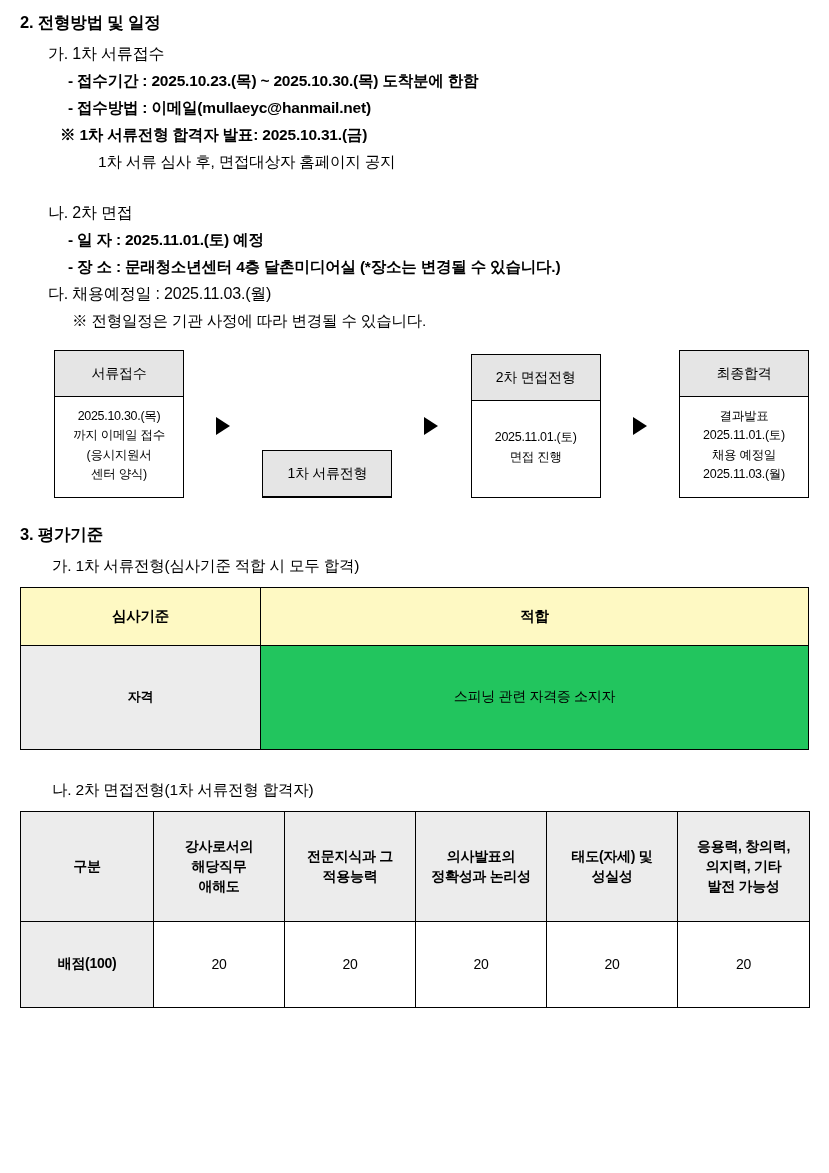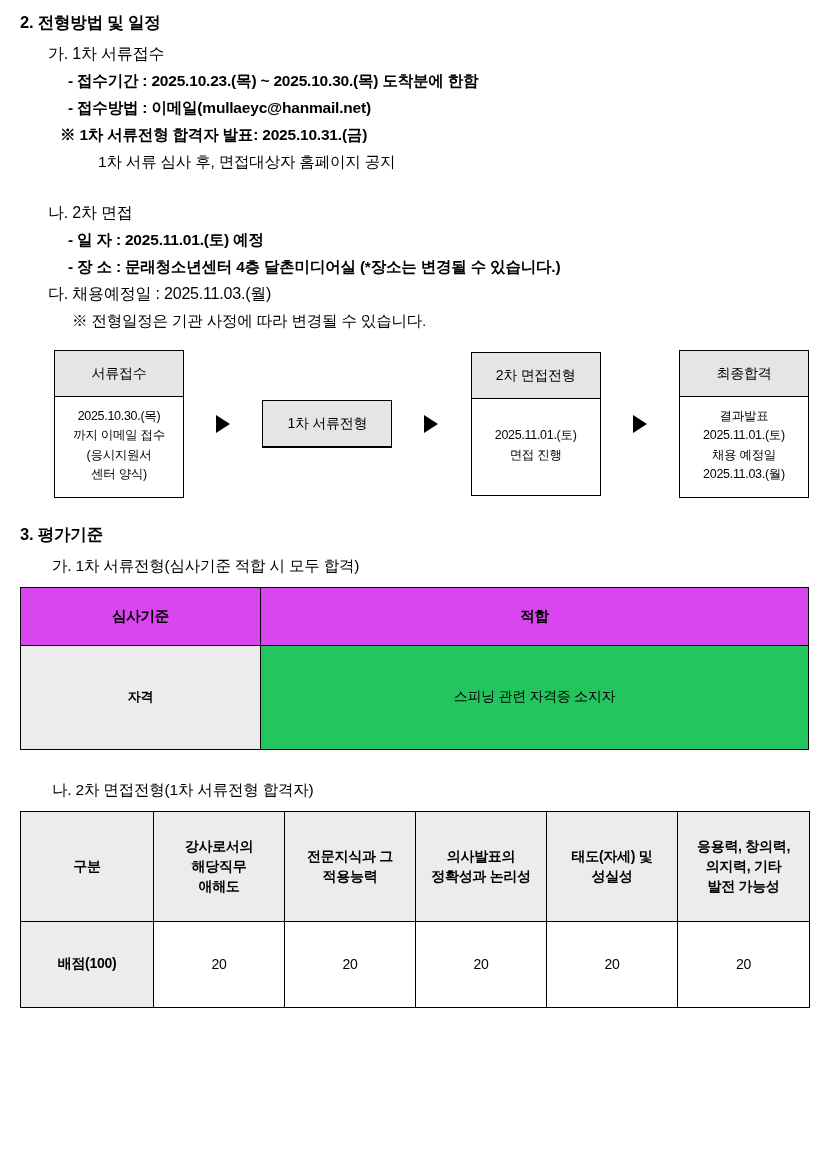--- a/index.html
+++ b/index.html
@@ -49,21 +49,21 @@
     font-size: 15.5px;
     margin: 0 0 6px 0;
     padding-left: 52px;
     letter-spacing: -0.2px;
   }
   .spacer-lg { height: 24px; }
 
   
   .flow {
     display: flex;
-    align-items: center;
+    align-items: flex-end;
     padding-left: 34px;
     margin-top: 18px;
     margin-bottom: 26px;
     gap: 19px;
   }
   .flow-box {
     width: 148px;
     border: 1.5px solid #000;
     background: #ffffff;
   }
@@ -110,21 +110,21 @@
     margin-left: 0;
     table-layout: fixed;
   }
   table td, table th {
     border: 1.5px solid #000;
     text-align: center;
     vertical-align: middle;
     letter-spacing: -0.3px;
   }
   .t1 th {
-    background: #d946ef;
+    background: #fef9c3;
     font-size: 14.5px;
     font-weight: bold;
     height: 58px;
   }
   .t1 td.head {
     background: #ececec;
     font-size: 13px;
     font-weight: bold;
     height: 104px;
   }

